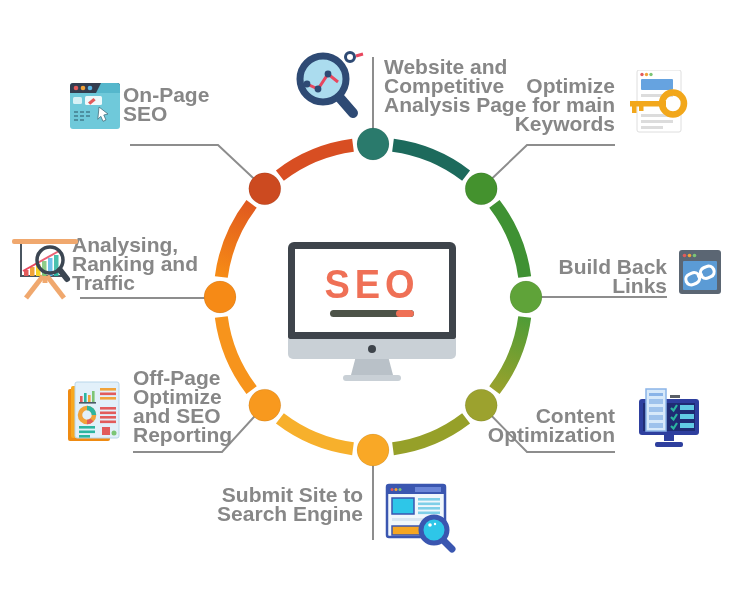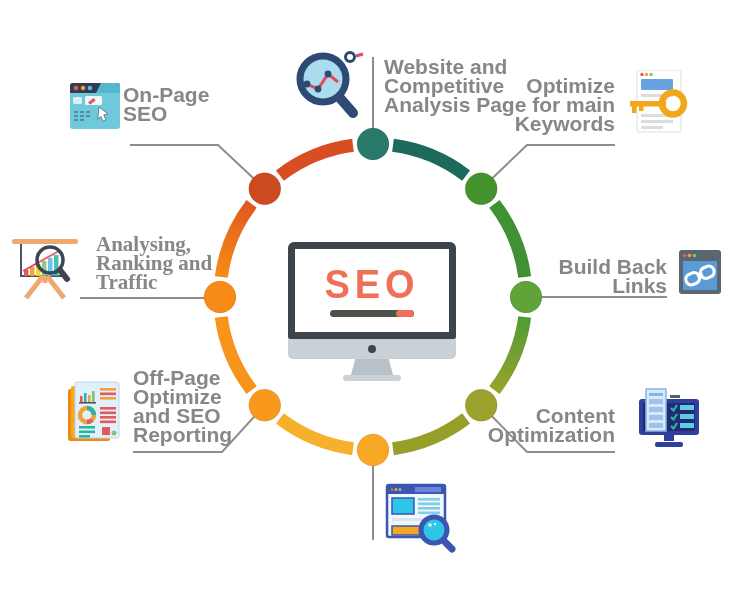--- a/index.html
+++ b/index.html
@@ -9,21 +9,21 @@
   .spoke-label{position:absolute;font-weight:bold;font-size:21px;line-height:19px;
                color:#878787;white-space:pre-line;}
   .icon{position:absolute;}
   
   .lbl-website{left:384px;top:57px;}
   .lbl-optimize{right:125px;top:76px;text-align:right;}
   .lbl-build{right:73px;top:257px;text-align:right;}
   .lbl-content{right:125px;top:406px;text-align:right;}
   .lbl-submit{right:377px;top:485px;text-align:right;}
   .lbl-offpage{left:133px;top:368px;}
-  .lbl-analysing{left:96px;top:235px;font-family:Liberation Serif, serif;}
+  .lbl-analysing{left:72px;top:235px;}
   .lbl-onpage{left:123px;top:85px;}
   
   .ic-website{left:293px;top:46px;width:72px;height:78px;}
   .ic-optimize{left:630px;top:70px;width:62px;height:68px;}
   .ic-build{left:679px;top:250px;width:42px;height:44px;}
   .ic-content{left:637px;top:387px;width:64px;height:64px;}
   .ic-submit{left:385px;top:481px;width:72px;height:72px;}
   .ic-offpage{left:66px;top:381px;width:56px;height:64px;}
   .ic-analysing{left:12px;top:236px;width:66px;height:64px;}
   .ic-onpage{left:70px;top:83px;width:50px;height:46px;}
@@ -111,20 +111,22 @@
   <div class="spoke-label lbl-website">Website and
 Competitive
 Analysis</div>
   <div class="spoke-label lbl-optimize">Optimize
 Page for main
 Keywords</div>
   <div class="spoke-label lbl-content">Content
 Optimization</div>
   <div class="spoke-label lbl-build">Build Back
 Links</div>
+  <div class="spoke-label lbl-submit">Submit Site to
+Search Engine</div>
   <div class="spoke-label lbl-offpage">Off-Page
 Optimize
 and SEO
 Reporting</div>
   <div class="spoke-label lbl-analysing">Analysing,
 Ranking and
 Traffic</div>
   <div class="spoke-label lbl-onpage">On-Page
 SEO</div>
 

